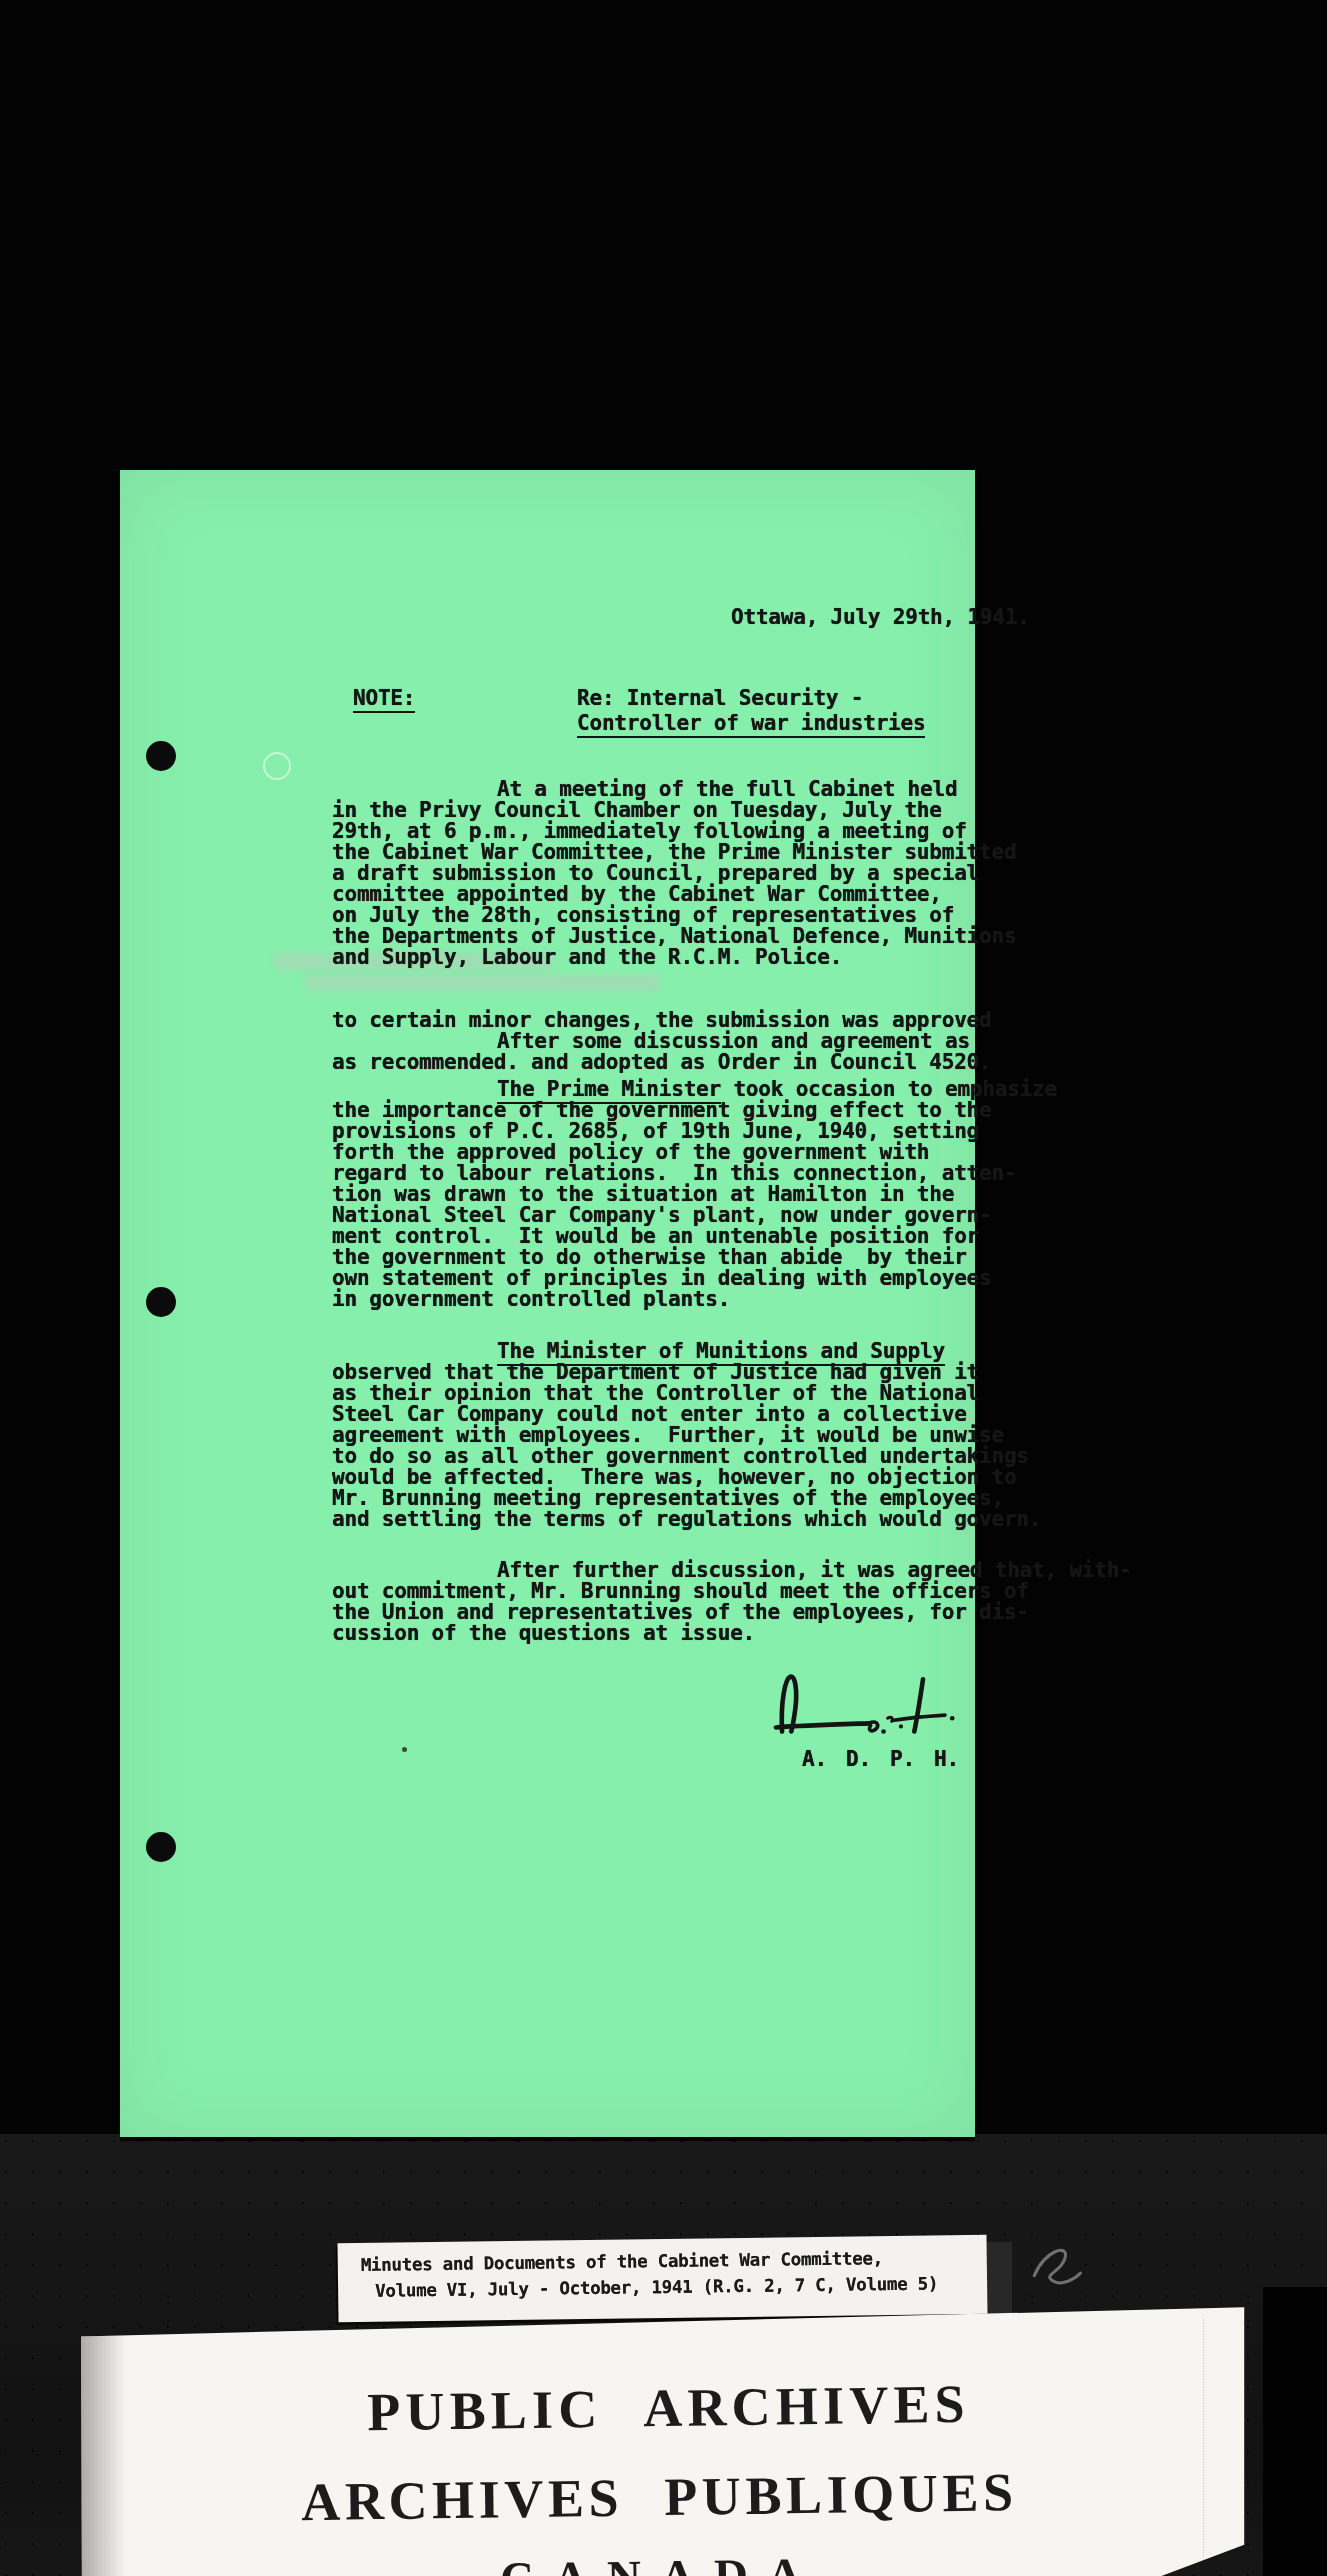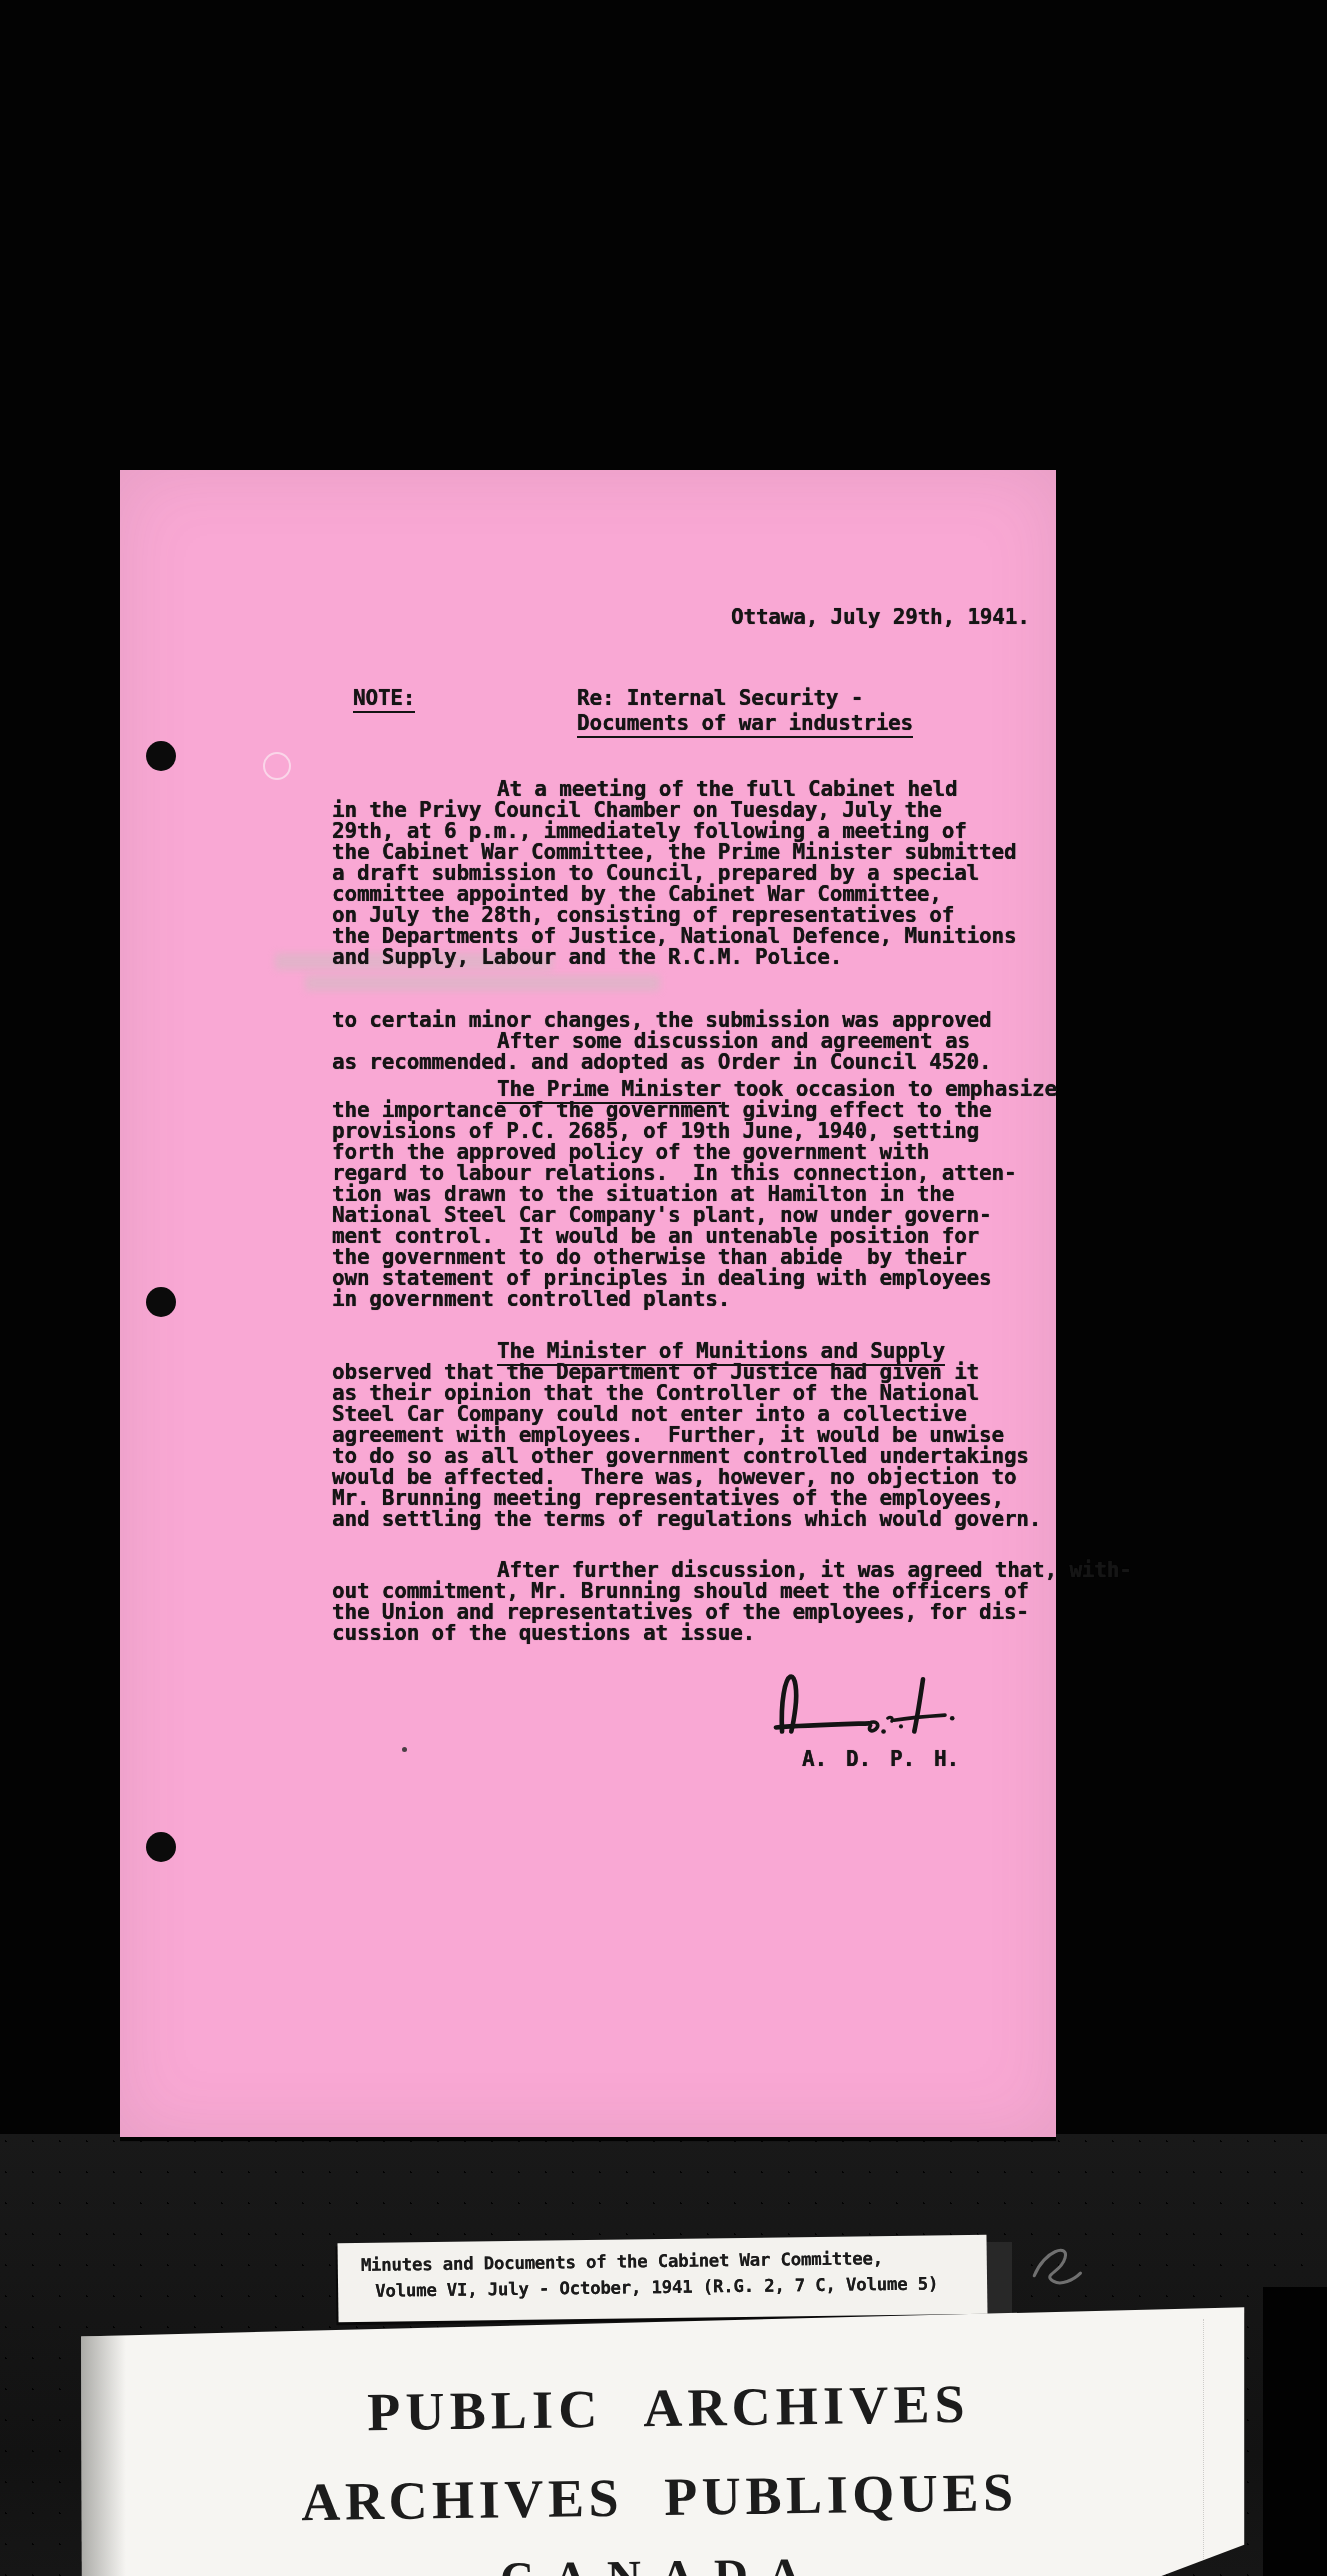--- a/index.html
+++ b/index.html
@@ -19,21 +19,21 @@
     background-image:
       radial-gradient(circle 1.5px  at 5.7px 7.2px, #000 60%, transparent 61%),
       radial-gradient(circle 1px  at 19px 17px, #2e2e2e 60%, transparent 61%),
       radial-gradient(circle 1px  at 12px 25px, #040404 60%, transparent 61%),
       radial-gradient(circle 0.7px at 25px 4.6px,  #3c3c3c 60%, transparent 61%),
       radial-gradient(circle 0.6px at 2.6px 14px,  #e6e6e6 60%, transparent 61%);
     background-size:27px 31px, 35px 24px, 21px 37px, 30px 43px, 207px 192px;opacity:.9;}
   .black-right{position:absolute;left:1263px;top:2287px;width:64px;height:371px;background:#020202;}
 
   
-  .page{position:absolute;left:120px;top:470px;width:936px;height:1667px;background:#f9a8d4;
+  .page{position:absolute;left:120px;top:470px;width:855px;height:1667px;background:#86efac;
         box-shadow:inset 0 0 72px rgba(90,90,80,.12), 0 4.1px 0 rgba(0,0,0,.9);}
   .punch{position:absolute;width:30px;height:30px;border-radius:50%;background:#0b0b0b;}
   .punch-ghost{position:absolute;width:24px;height:24px;border-radius:50%;
                border:2.1px solid rgba(252,252,249,.55);}
   .ghostline{position:absolute;background:rgba(196,194,188,.4);filter:blur(3.6px);border-radius:4.1px;}
 
   
   .tblock{position:absolute;color:#151515;font:bold 21px/21px "DejaVu Sans Mono",monospace;
           letter-spacing:-0.2px;white-space:pre;
           text-shadow:0 0 0.7px rgba(25,25,25,.9),0.3px 0.3px 0 rgba(40,40,40,.35);}
@@ -85,21 +85,21 @@
     <div class="punch" style="left:26px;top:1362px;"></div>
     <div class="punch-ghost" style="left:143px;top:282px;"></div>
 
     <div class="ghostline" style="left:155px;top:483px;width:278px;height:16.5px;"></div>
     <div class="ghostline" style="left:185px;top:505px;width:355px;height:15.5px;"></div>
 
     <div class="tblock" style="left:611px;top:137px;">Ottawa, July 29th, 1941.</div>
 
     <div class="tblock" style="left:233px;top:218px;"><span class="u">NOTE:</span></div>
     <div class="tblock" style="left:457px;top:218px;">Re: Internal Security -</div>
-    <div class="tblock" style="left:457px;top:243px;"><span class="u">Documents of war industries</span></div>
+    <div class="tblock" style="left:457px;top:243px;"><span class="u">Controller of war industries</span></div>
 
     <div class="tblock" style="left:212px;top:309px;"><div class="tl"><span class="ind"></span><span>At a meeting of the full Cabinet held</span></div><div class="tl"><span>in the Privy Council Chamber on Tuesday, July the</span></div><div class="tl"><span>29th, at 6 p.m., immediately following a meeting of</span></div><div class="tl"><span>the Cabinet War Committee, the Prime Minister submitted</span></div><div class="tl"><span>a draft submission to Council, prepared by a special</span></div><div class="tl"><span>committee appointed by the Cabinet War Committee,</span></div><div class="tl"><span>on July the 28th, consisting of representatives of</span></div><div class="tl"><span>the Departments of Justice, National Defence, Munitions</span></div><div class="tl"><span>and Supply, Labour and the R.C.M. Police.</span></div></div>
     <div class="tblock" style="left:212px;top:540px;"><div class="tl"><span>to certain minor changes, the submission was approved</span></div><div class="tl"><span class="ind"></span><span>After some discussion and agreement as</span></div><div class="tl"><span>as recommended. and adopted as Order in Council 4520.</span></div></div>
     <div class="tblock" style="left:212px;top:609px;"><div class="tl"><span class="ind"></span><span class="u">The Prime Minister</span><span> took occasion to emphasize</span></div><div class="tl"><span>the importance of the government giving effect to the</span></div><div class="tl"><span>provisions of P.C. 2685, of 19th June, 1940, setting</span></div><div class="tl"><span>forth the approved policy of the government with</span></div><div class="tl"><span>regard to labour relations.  In this connection, atten-</span></div><div class="tl"><span>tion was drawn to the situation at Hamilton in the</span></div><div class="tl"><span>National Steel Car Company's plant, now under govern-</span></div><div class="tl"><span>ment control.  It would be an untenable position for</span></div><div class="tl"><span>the government to do otherwise than abide  by their</span></div><div class="tl"><span>own statement of principles in dealing with employees</span></div><div class="tl"><span>in government controlled plants.</span></div></div>
     <div class="tblock" style="left:212px;top:871px;"><div class="tl"><span class="ind"></span><span class="u">The Minister of Munitions and Supply</span></div><div class="tl"><span>observed that the Department of Justice had given it</span></div><div class="tl"><span>as their opinion that the Controller of the National</span></div><div class="tl"><span>Steel Car Company could not enter into a collective</span></div><div class="tl"><span>agreement with employees.  Further, it would be unwise</span></div><div class="tl"><span>to do so as all other government controlled undertakings</span></div><div class="tl"><span>would be affected.  There was, however, no objection to</span></div><div class="tl"><span>Mr. Brunning meeting representatives of the employees,</span></div><div class="tl"><span>and settling the terms of regulations which would govern.</span></div></div>
     <div class="tblock" style="left:212px;top:1090px;"><div class="tl"><span class="ind"></span><span>After further discussion, it was agreed that, with-</span></div><div class="tl"><span>out commitment, Mr. Brunning should meet the officers of</span></div><div class="tl"><span>the Union and representatives of the employees, for dis-</span></div><div class="tl"><span>cussion of the questions at issue.</span></div></div>
 
     <div class="dot-artifact" style="left:282px;top:1277px;"></div>
 
     <svg class="sig" viewBox="0 0 370 160">

